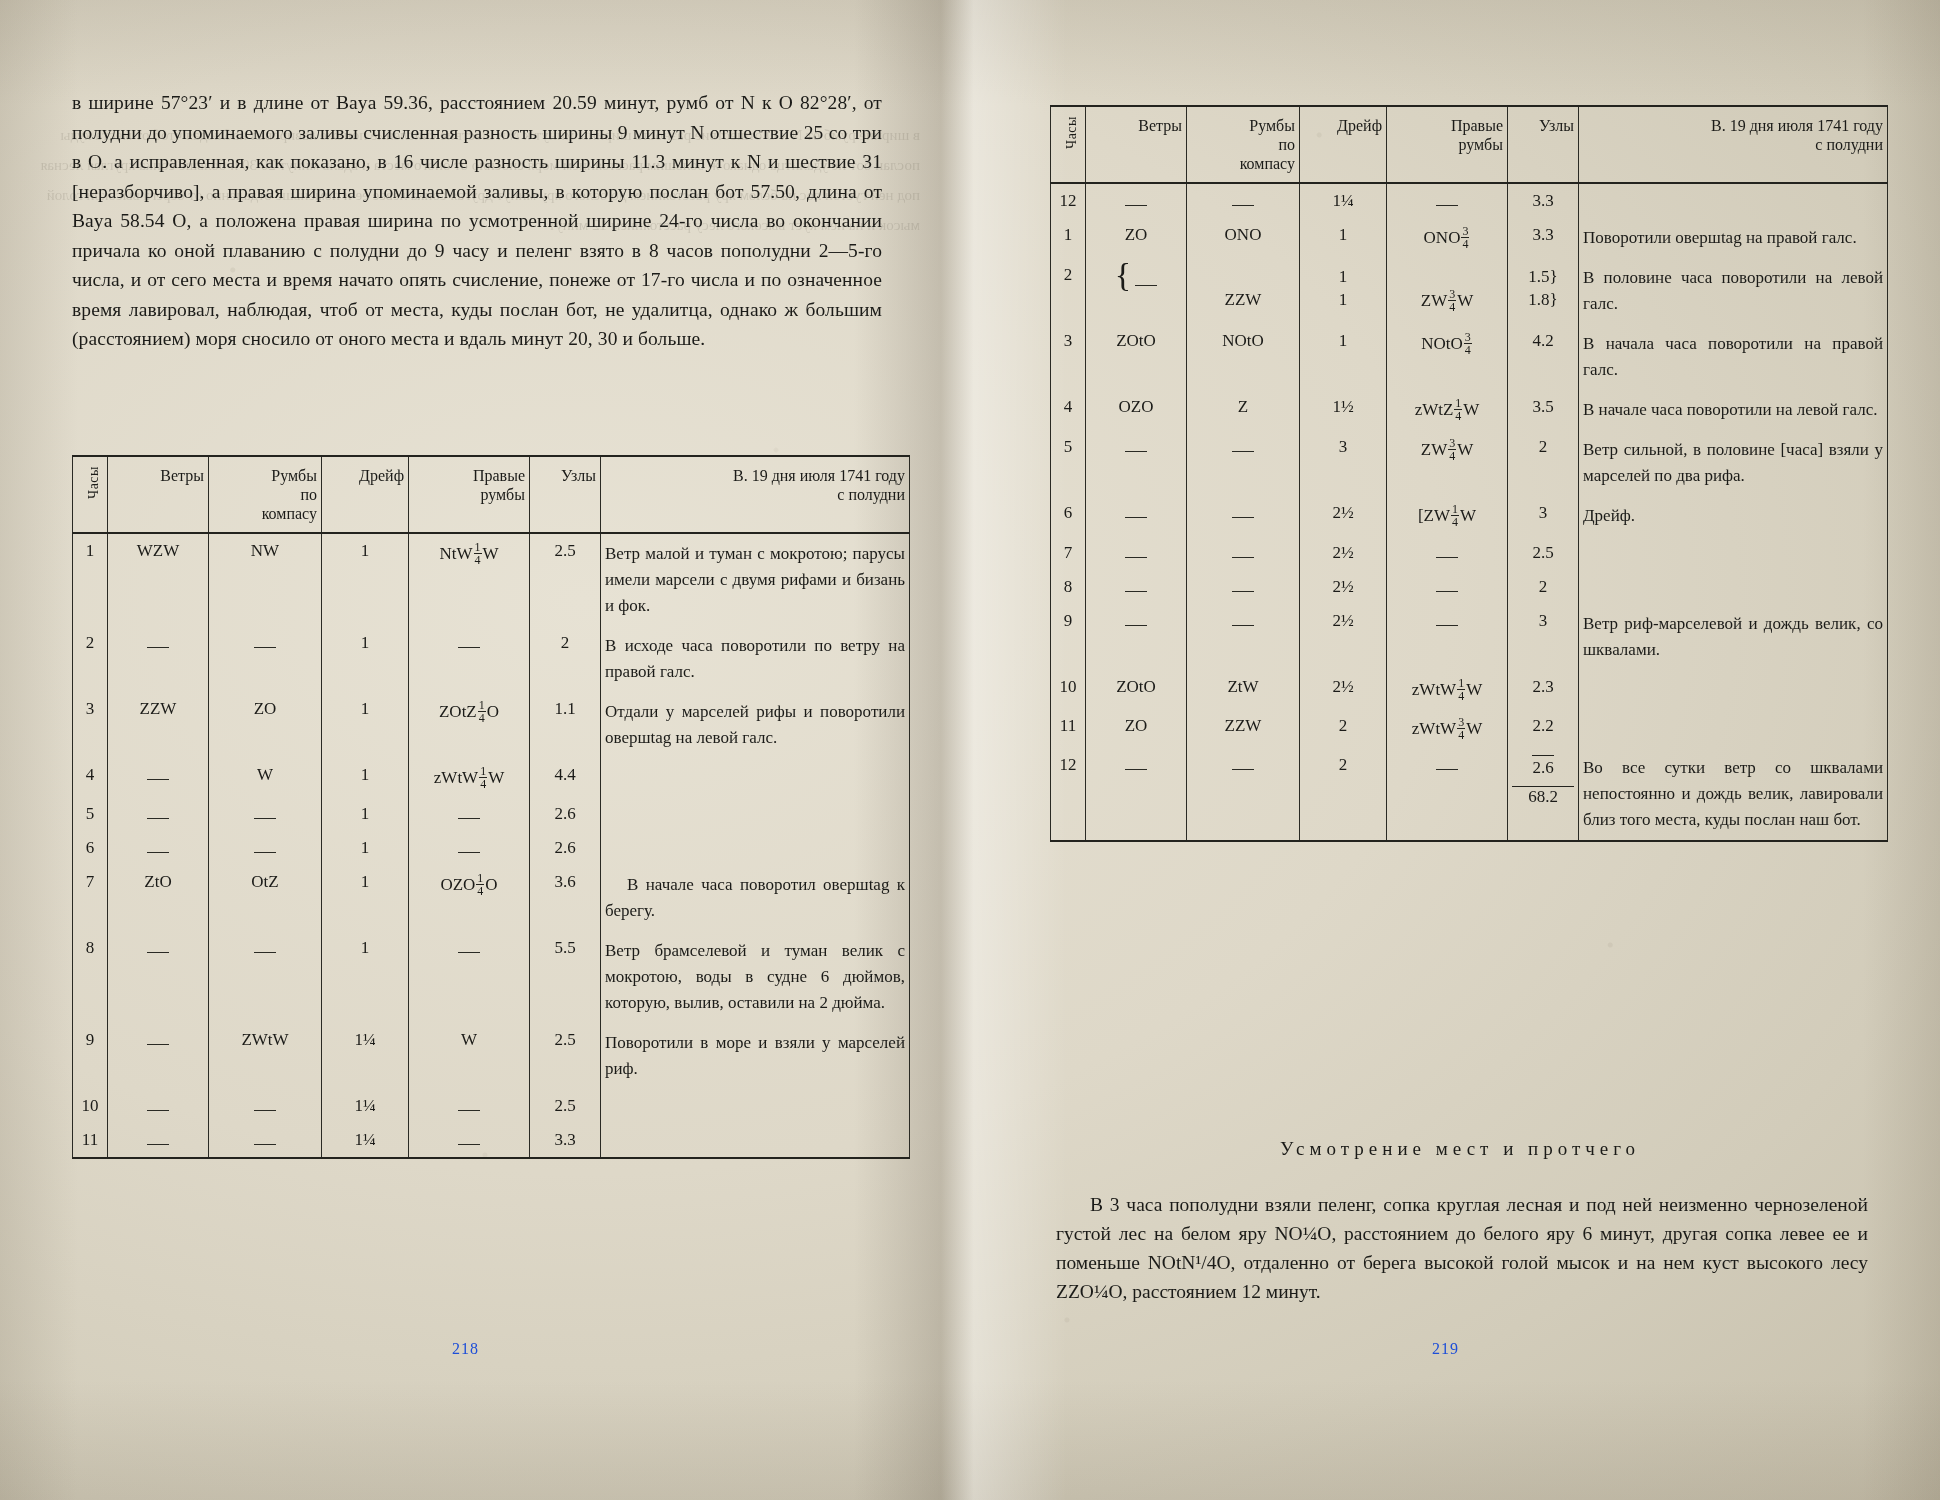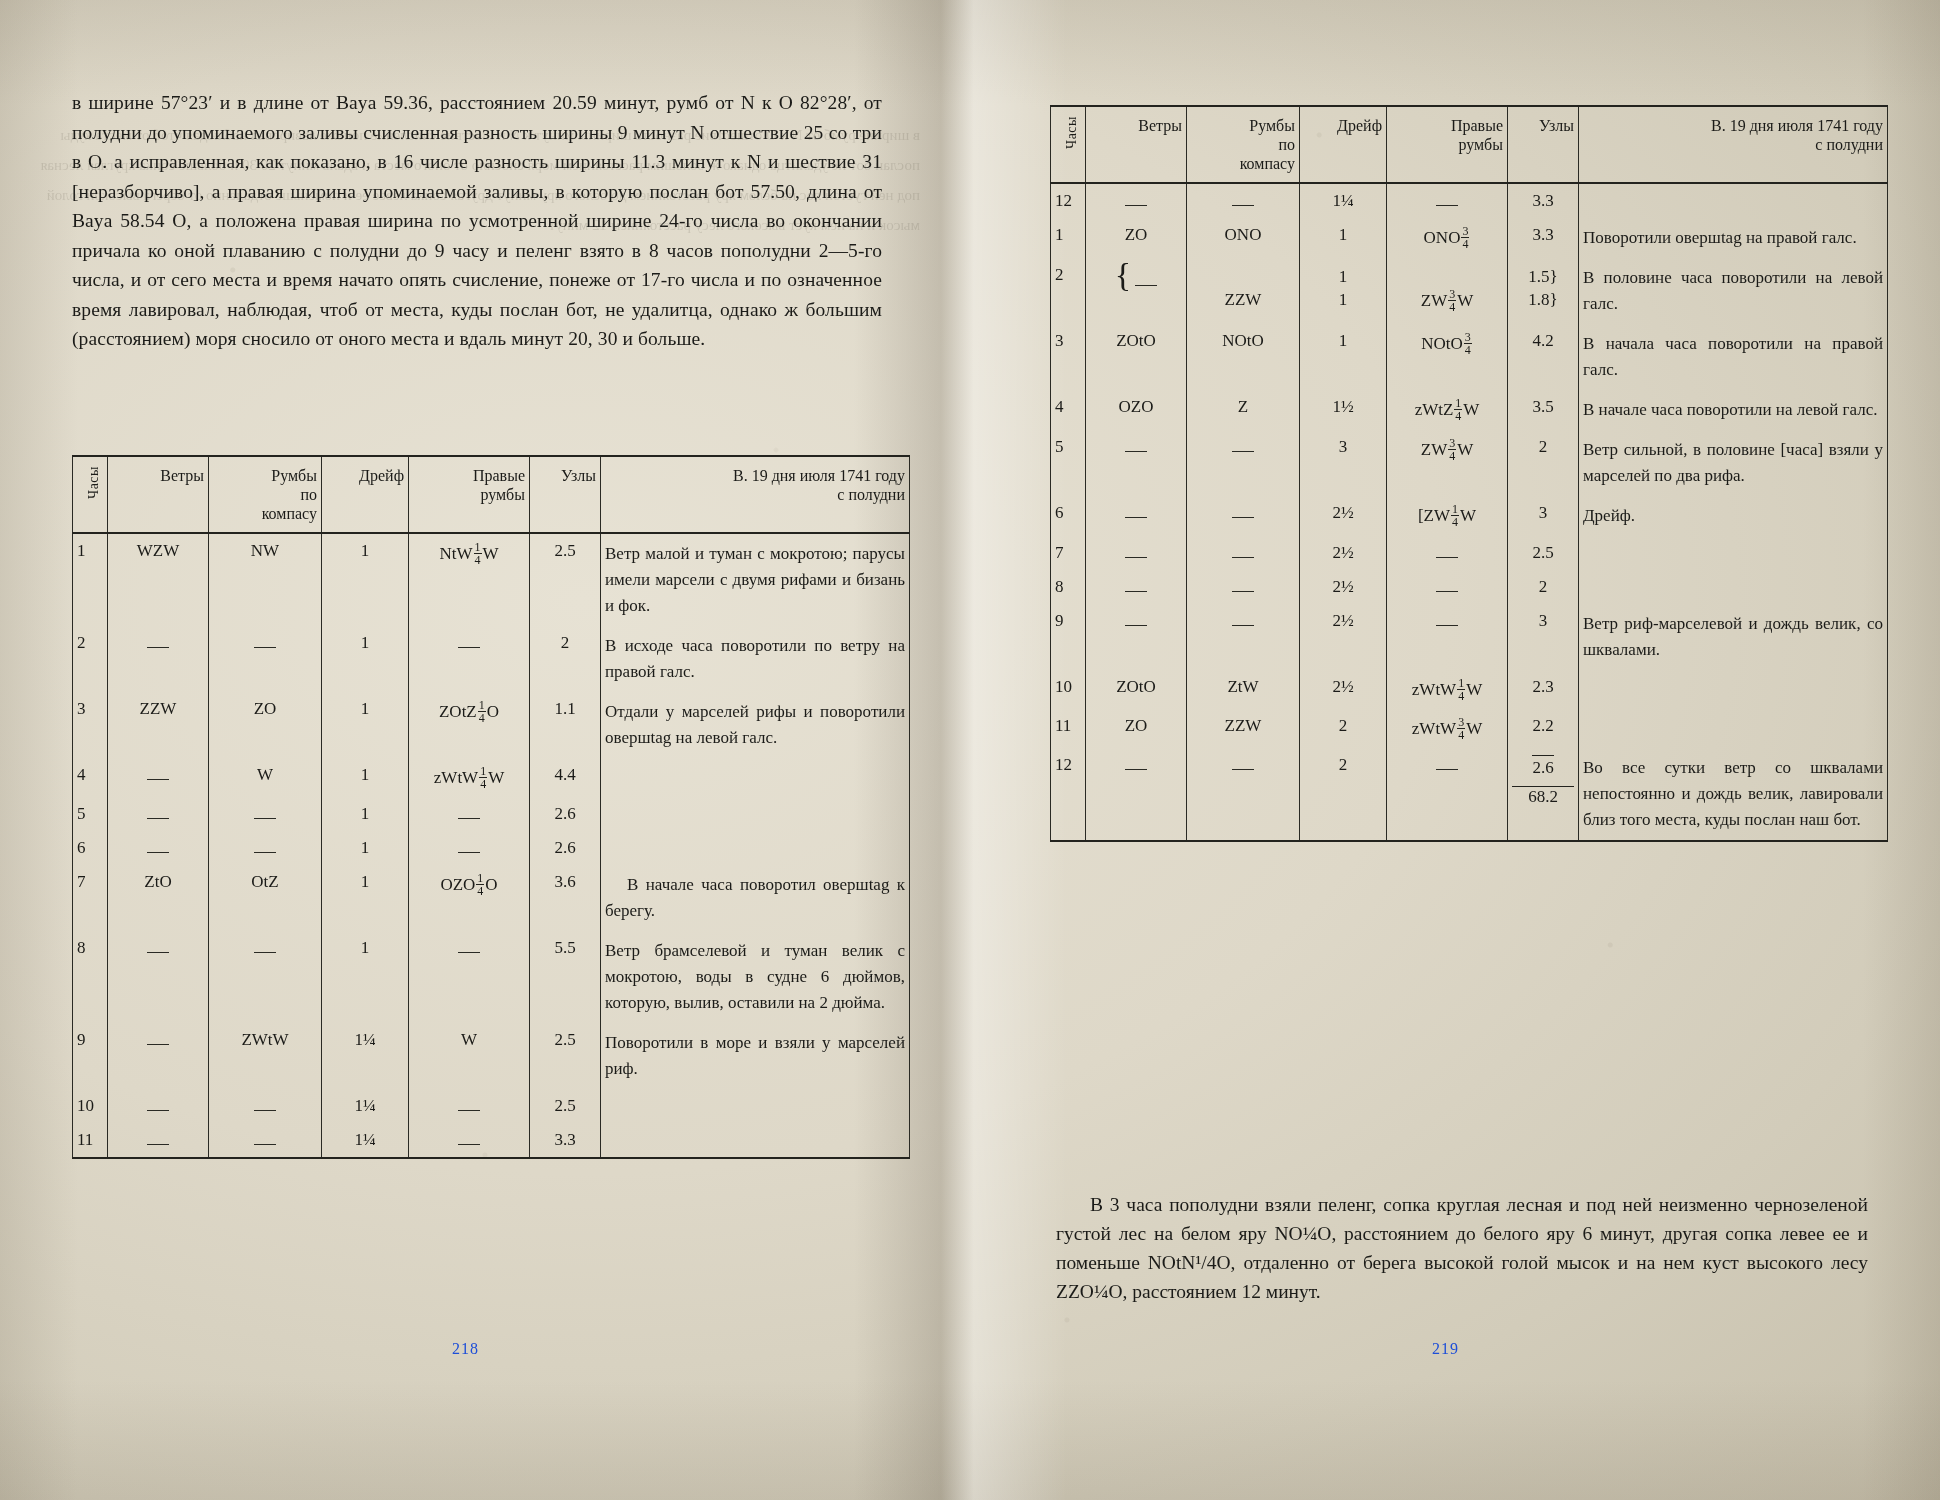--- a/index.html
+++ b/index.html
@@ -74,21 +74,21 @@
     font-size:16px;
     line-height:19px;
     padding:9px 4px;
   }
   table.log tbody td{
     border-bottom:none;
     padding-top:7px;
     padding-bottom:7px;
   }
   table.log tbody tr:last-child td{border-bottom:2.2px solid #23231e;}
-  .c-h{width:26px;text-align:left;}
+  .c-h{width:26px;text-align:center;}
   .c-w{width:92px;text-align:center;}
   .c-r{width:104px;text-align:center;}
   .c-d{width:78px;text-align:center;}
   .c-p{width:112px;text-align:center;}
   .c-k{width:62px;text-align:center;}
   .c-n{width:300px;text-align:justify;line-height:26px;padding-left:10px;padding-right:8px;}
   .c-n.ind{text-indent:22px;}
   .vert{
     writing-mode:vertical-rl;
     transform:rotate(180deg);
@@ -401,20 +401,21 @@
             <span class="sumline">2.6</span>
             <div style="margin-top:8px;border-top:1.6px solid #23231e;">68.2</div>
           </td>
           <td class="c-n">Во все сутки ветр со шквалами непостоянно и дождь велик, лавировали близ того места, куды послан наш бот.</td>
         </tr>
 
       </tbody>
     </table>
   </div>
 
+  <div class="section-title" style="top:1138px;">Усмотрение мест и протчего</div>
 
   <div class="closing" style="top:1190px;text-indent:34px;">В 3 часа пополудни взяли пеленг, сопка круглая лесная и под ней неизменно чернозеленой густой лес на белом яру NO¼O, расстоянием до белого яру 6 минут, другая сопка левее ее и поменьше NOtN¹/4O, отдаленно от берега высокой голой мысок и на нем куст высокого лесу ZZO¼O, расстоянием 12 минут.</div>
 
   <div class="pnum" style="left:452px;top:1340px;">219</div>
 </div>
 
 <div class="ghost" aria-hidden="true" style="left:40px;top:120px;width:880px;">
   в ширине румб от N к О отшествие разность ширины минут к N и шествие счисление понеже лавировал наблюдая чтоб от места куды послан бот не удалитца однако ж большим расстоянием моря сносило от оного места и вдаль минут 20 30 и больше сопка круглая лесная под ней густой лес на белом яру расстоянием до белого яру минут другая сопка левее ее и поменьше отдаленно от берега высокой голой мысок и на нем куст высокого лесу расстоянием 12 минут
 </div>
 

